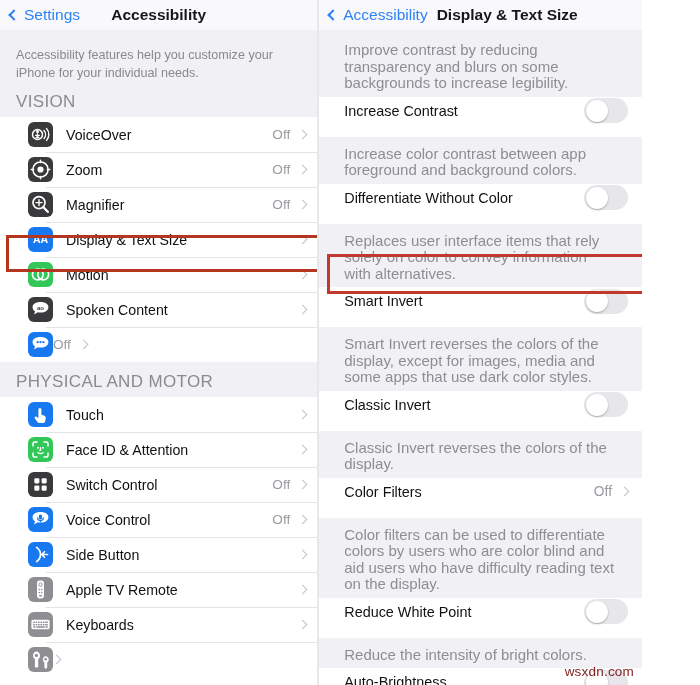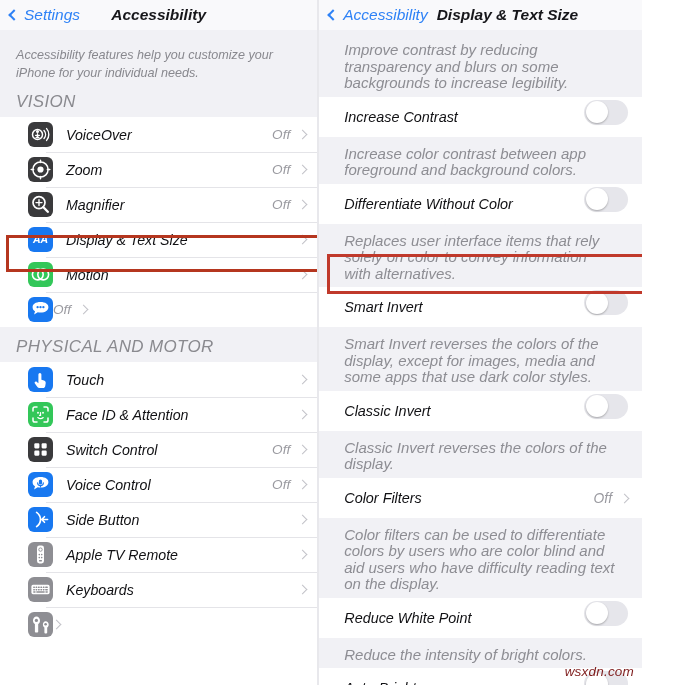--- a/index.html
+++ b/index.html
@@ -2,21 +2,21 @@
 <html><head>
 <meta charset="utf-8">
 <style>
   * { box-sizing: border-box; margin: 0; padding: 0; }
   html, body {
     width: 700px; height: 685px;
     font-family: "Liberation Sans", sans-serif;
     background: #ffffff;
     overflow: hidden;
   }
-  .screen { display: flex; width: 642px; height: 685px; font-style: italic; }
+  .screen { display: flex; width: 642px; height: 685px; }
 
   .panel {
     position: relative;
     height: 685px;
     background: #ffffff;
     overflow: hidden;
   }
   .panel-left  { width: 348px; border-right: 2px solid #e8e8ec; }
   .panel-right { width: 352px; }
 
@@ -118,21 +118,21 @@
     width: 7px; height: 7px;
     border-top: 1.7px solid #c2c2c8;
     border-right: 1.7px solid #c2c2c8;
     transform: rotate(45deg);
     flex: 0 0 auto;
   }
 
   
   .r-row {
     display: flex;
-    align-items: flex-end;
+    align-items: center;
     justify-content: space-between;
     background: #fff;
     height: 40px;
     padding: 0 14px 12px 25px;
     position: relative;
   }
   .r-label {
     font-size: 14.4px;
     color: #111114;
     font-weight: 500;
@@ -257,20 +257,30 @@
           <span class="chev"></span>
         </div>
         <div class="row">
           <span class="ic" style="background: rgb(51, 199, 89);">
             <svg width="25" height="25" viewBox="0 0 25 25">
               <circle cx="9.8" cy="12.5" r="5.4" fill="none" stroke="white" stroke-width="1.6"></circle>
               <circle cx="15.2" cy="12.5" r="5.4" fill="none" stroke="white" stroke-width="1.6"></circle>
             </svg>
           </span>
           <span class="row-label">Motion</span>
+          <span class="chev"></span>
+        </div>
+        <div class="row">
+          <span class="ic" style="background: rgb(58, 58, 60);">
+            <svg width="25" height="25" viewBox="0 0 25 25">
+              <path d="M4.6 10.2c0-3 2.9-5.2 7.9-5.2s7.9 2.2 7.9 5.2-2.9 5.3-7.9 5.3c-1 0-1.9-.1-2.7-.3l-3.7 2.2.9-3.1c-1.5-.9-2.4-2.3-2.4-4.1z" fill="white"></path>
+              <text x="12.5" y="12.6" font-family="Liberation Sans, sans-serif" font-size="6" font-weight="bold" fill="#3a3a3c" text-anchor="middle">ao</text>
+            </svg>
+          </span>
+          <span class="row-label">Spoken Content</span>
           <span class="chev"></span>
         </div>
         <div class="row">
           <span class="ic" style="background: rgb(24, 120, 240);">
             <svg width="25" height="25" viewBox="0 0 25 25">
               <path d="M4.6 10.2c0-3 2.9-5.2 7.9-5.2s7.9 2.2 7.9 5.2-2.9 5.3-7.9 5.3c-1 0-1.9-.1-2.7-.3l-3.7 2.2.9-3.1c-1.5-.9-2.4-2.3-2.4-4.1z" fill="white"></path>
               <circle cx="9.6" cy="10.2" r="1.15" fill="#1878f0"></circle>
               <circle cx="12.5" cy="10.2" r="1.15" fill="#1878f0"></circle>
               <circle cx="15.4" cy="10.2" r="1.15" fill="#1878f0"></circle>
             </svg>

